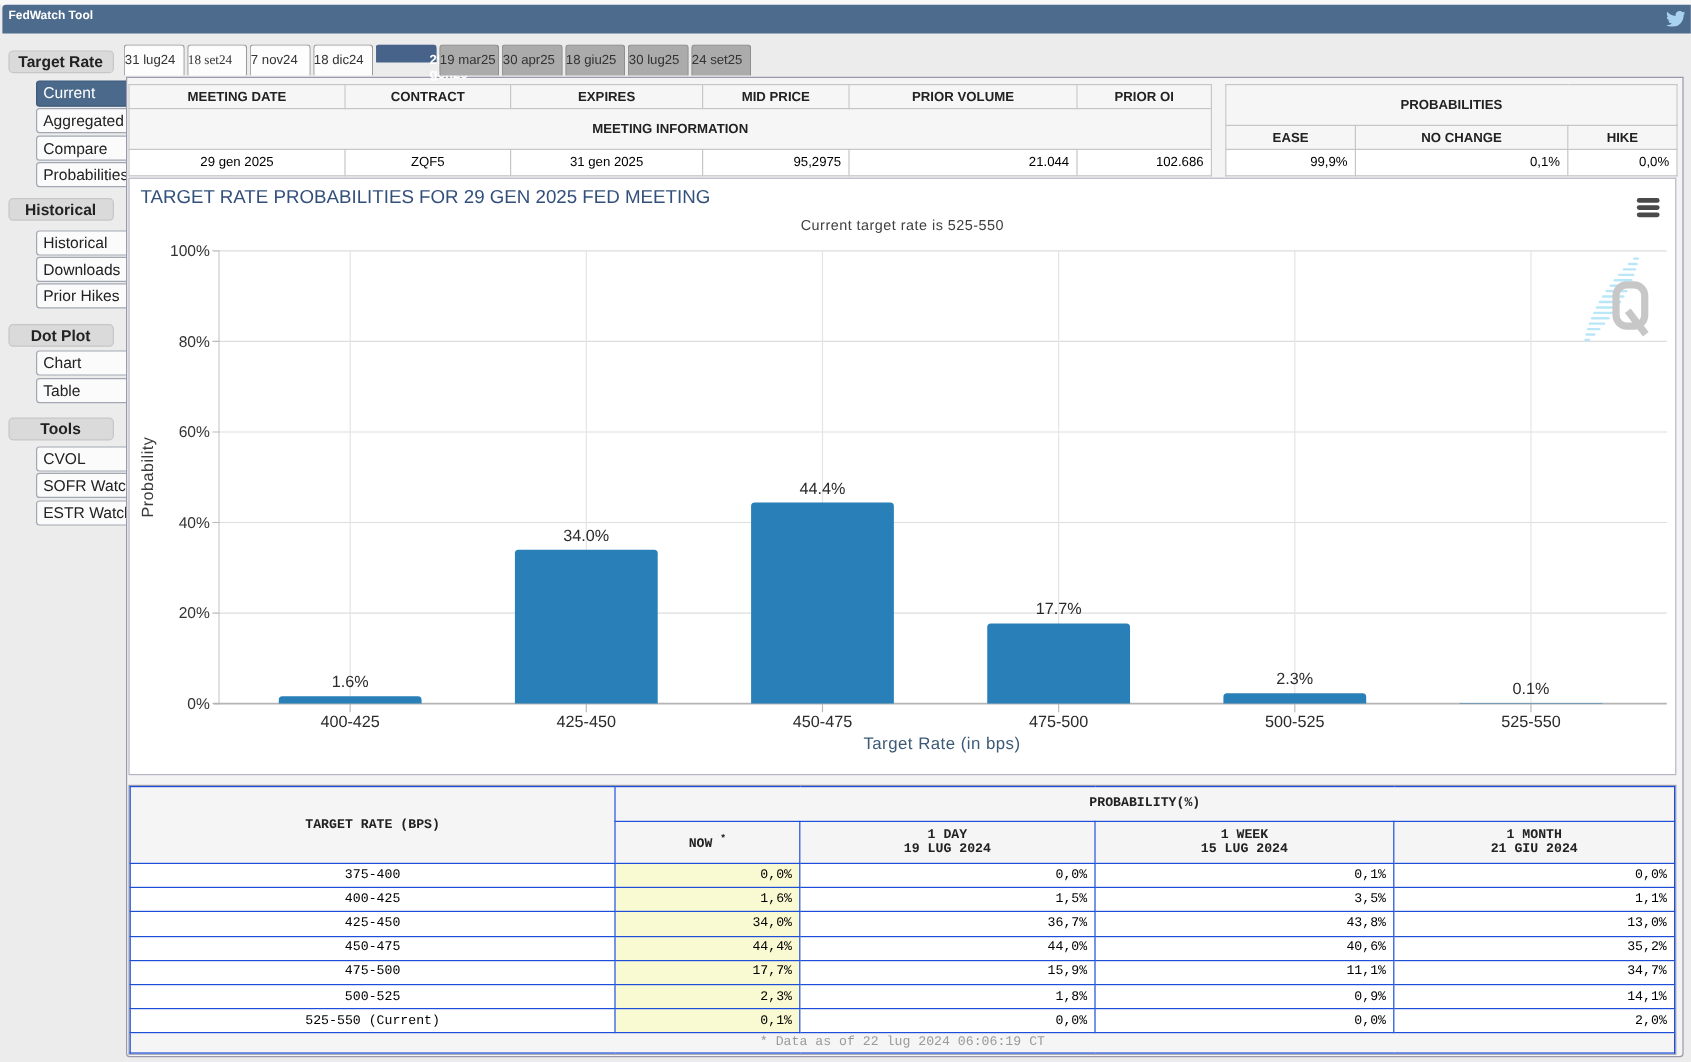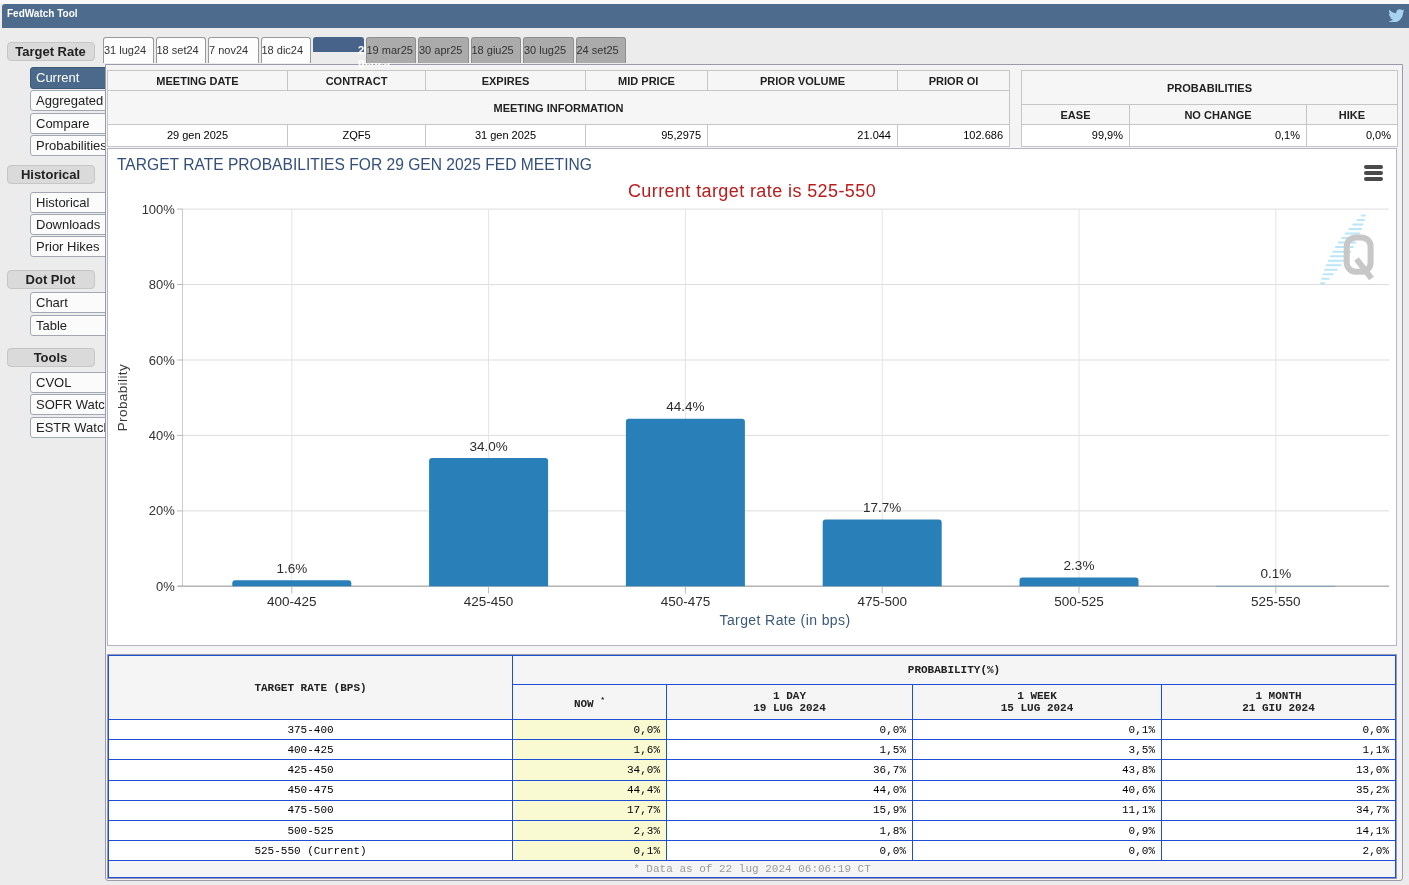--- a/index.html
+++ b/index.html
@@ -30,21 +30,21 @@
   .infobox table { width:100%; height:100%; }
   .infobox th, .infobox td { border:1px solid #c6c6c6; font-size:11px; overflow:hidden; white-space:nowrap; }
   .infobox th { background:#f6f6f6; font-weight:bold; color:#222; }
   .infobox td { background:#fff; color:#000; }
   .infobox .rt { text-align:right; padding-right:6px; }
   .infobox .ct { text-align:center; }
 
   
   #chartbox { position:absolute; left:107px; top:148px; width:1290px; height:498px; background:#fff; border:1px solid #b4b4c4;padding-left:20px; }
   #chart-title { position:absolute; left:9px; top:7px; font-size:15.6px; color:#33507a; letter-spacing:0px; }
-  #chart-sub { position:absolute; left:0; top:32px; width:100%; text-align:center; font-size:18px; color:#b91c1c; letter-spacing:0.4px; }
+  #chart-sub { position:absolute; left:0; top:32px; width:100%; text-align:center; font-size:12px; color:#404040; letter-spacing:0.4px; }
   #burger { position:absolute; right:13px; top:16px; width:19px; }
   #burger div { height:3.6px; background:#4a4a4a; border-radius:2px; margin-bottom:2.4px; }
 
   
   #btable { position:absolute; left:107px; top:654px; width:1290px; background:#fff; border:1px solid #9a9aac; }
   #btable table { width:100%; }
   #btable th, #btable td { border:1px solid #1d4ed8; font-size:11px; overflow:hidden; white-space:nowrap;font-family:Liberation Mono, monospace; }
   #btable th { background:#f5f5f5; color:#222; }
   #btable td { color:#000; }
   #btable td.lab { text-align:center; background:#fff; }
@@ -77,21 +77,21 @@
   <div class="sb-item" style="top:314.5px;">Table</div>
   <div class="sb-head" style="top:347.7px;">Tools</div>
   <div class="sb-item" style="top:371.9px;">CVOL</div>
   <div class="sb-item" style="top:394.3px;">SOFR Watch</div>
   <div class="sb-item" style="top:416.7px;">ESTR Watch</div>
 </div>
 
 <div id="main"></div>
 
 <div class="tab" style="left:103px;">31 lug24</div>
-<div class="tab" style="left:155.5px;">18 set24</div>
+<div class="tab" style="left:155.5px;font-family:Liberation Serif, serif;">18 set24</div>
 <div class="tab" style="left:208px;">7 nov24</div>
 <div class="tab" style="left:260.5px;">18 dic24</div>
 <div class="tab sel" style="left:313px;">29 gen25</div>
 <div class="tab dis" style="left:365.5px;">19 mar25</div>
 <div class="tab dis" style="left:418px;">30 apr25</div>
 <div class="tab dis" style="left:470.5px;">18 giu25</div>
 <div class="tab dis" style="left:523px;">30 lug25</div>
 <div class="tab dis" style="left:575.5px;">24 set25</div>
 
 <div class="infobox" style="left:107px; top:70px; width:903px; height:76px;">

